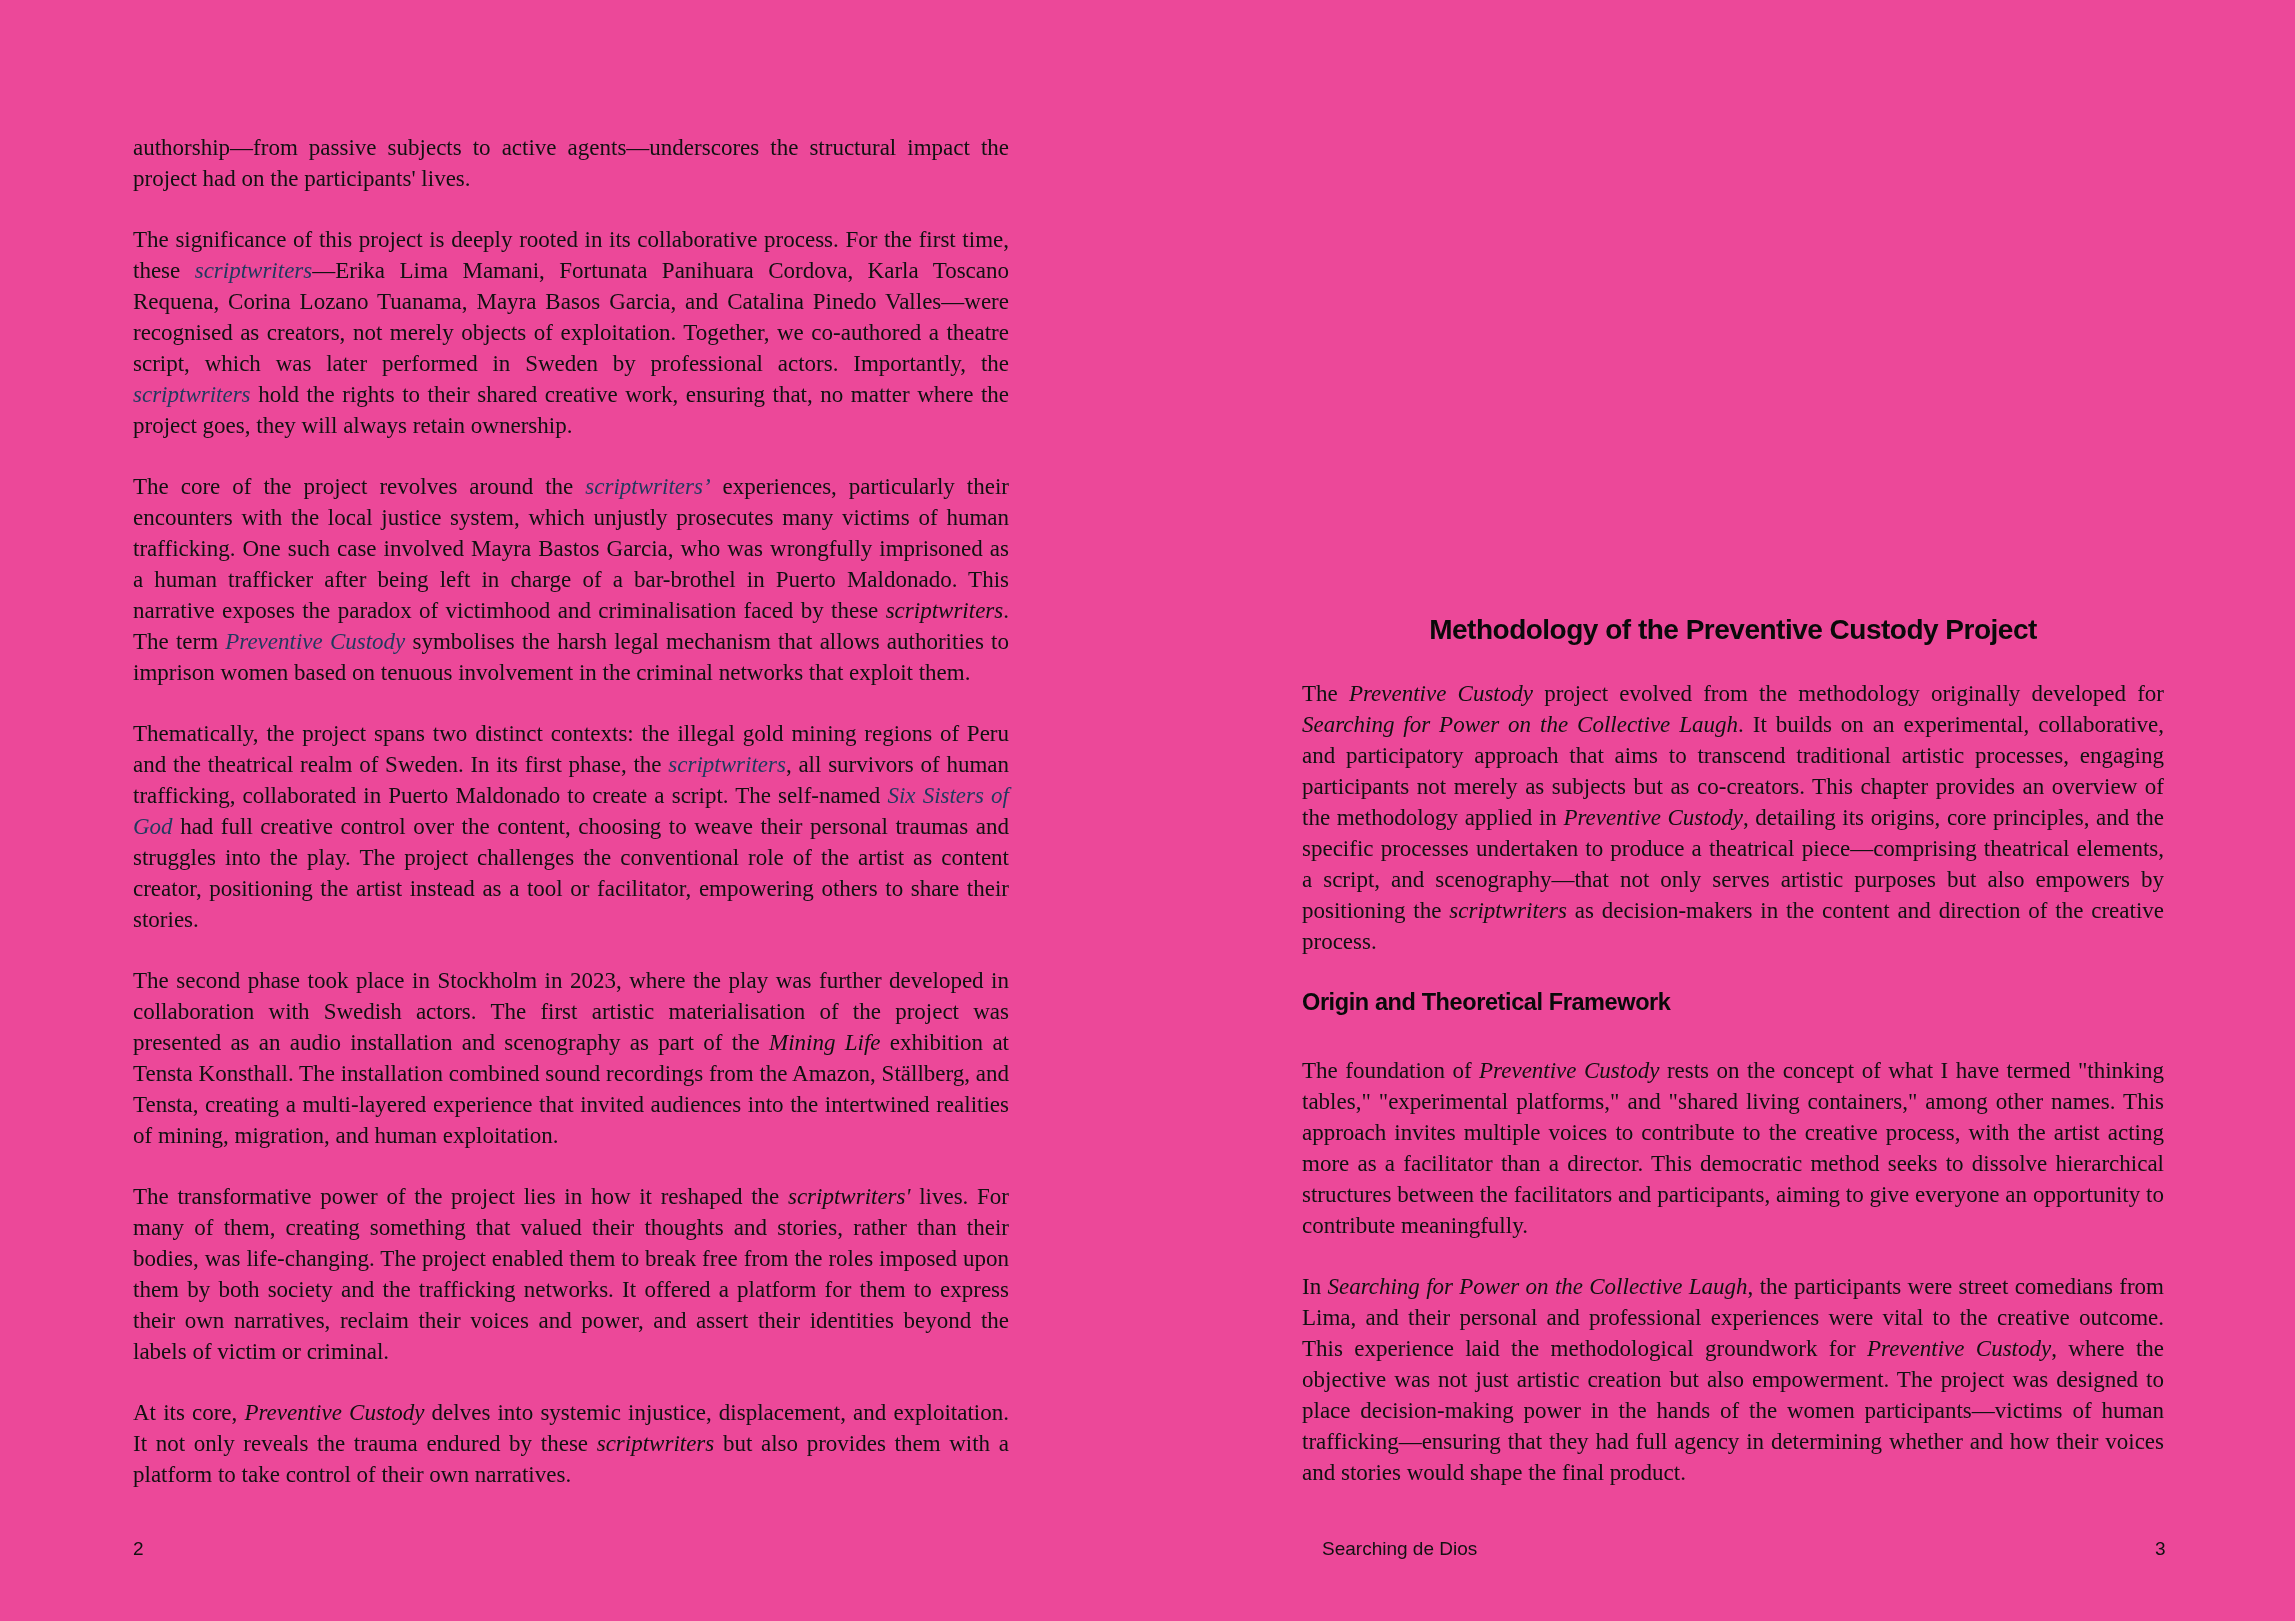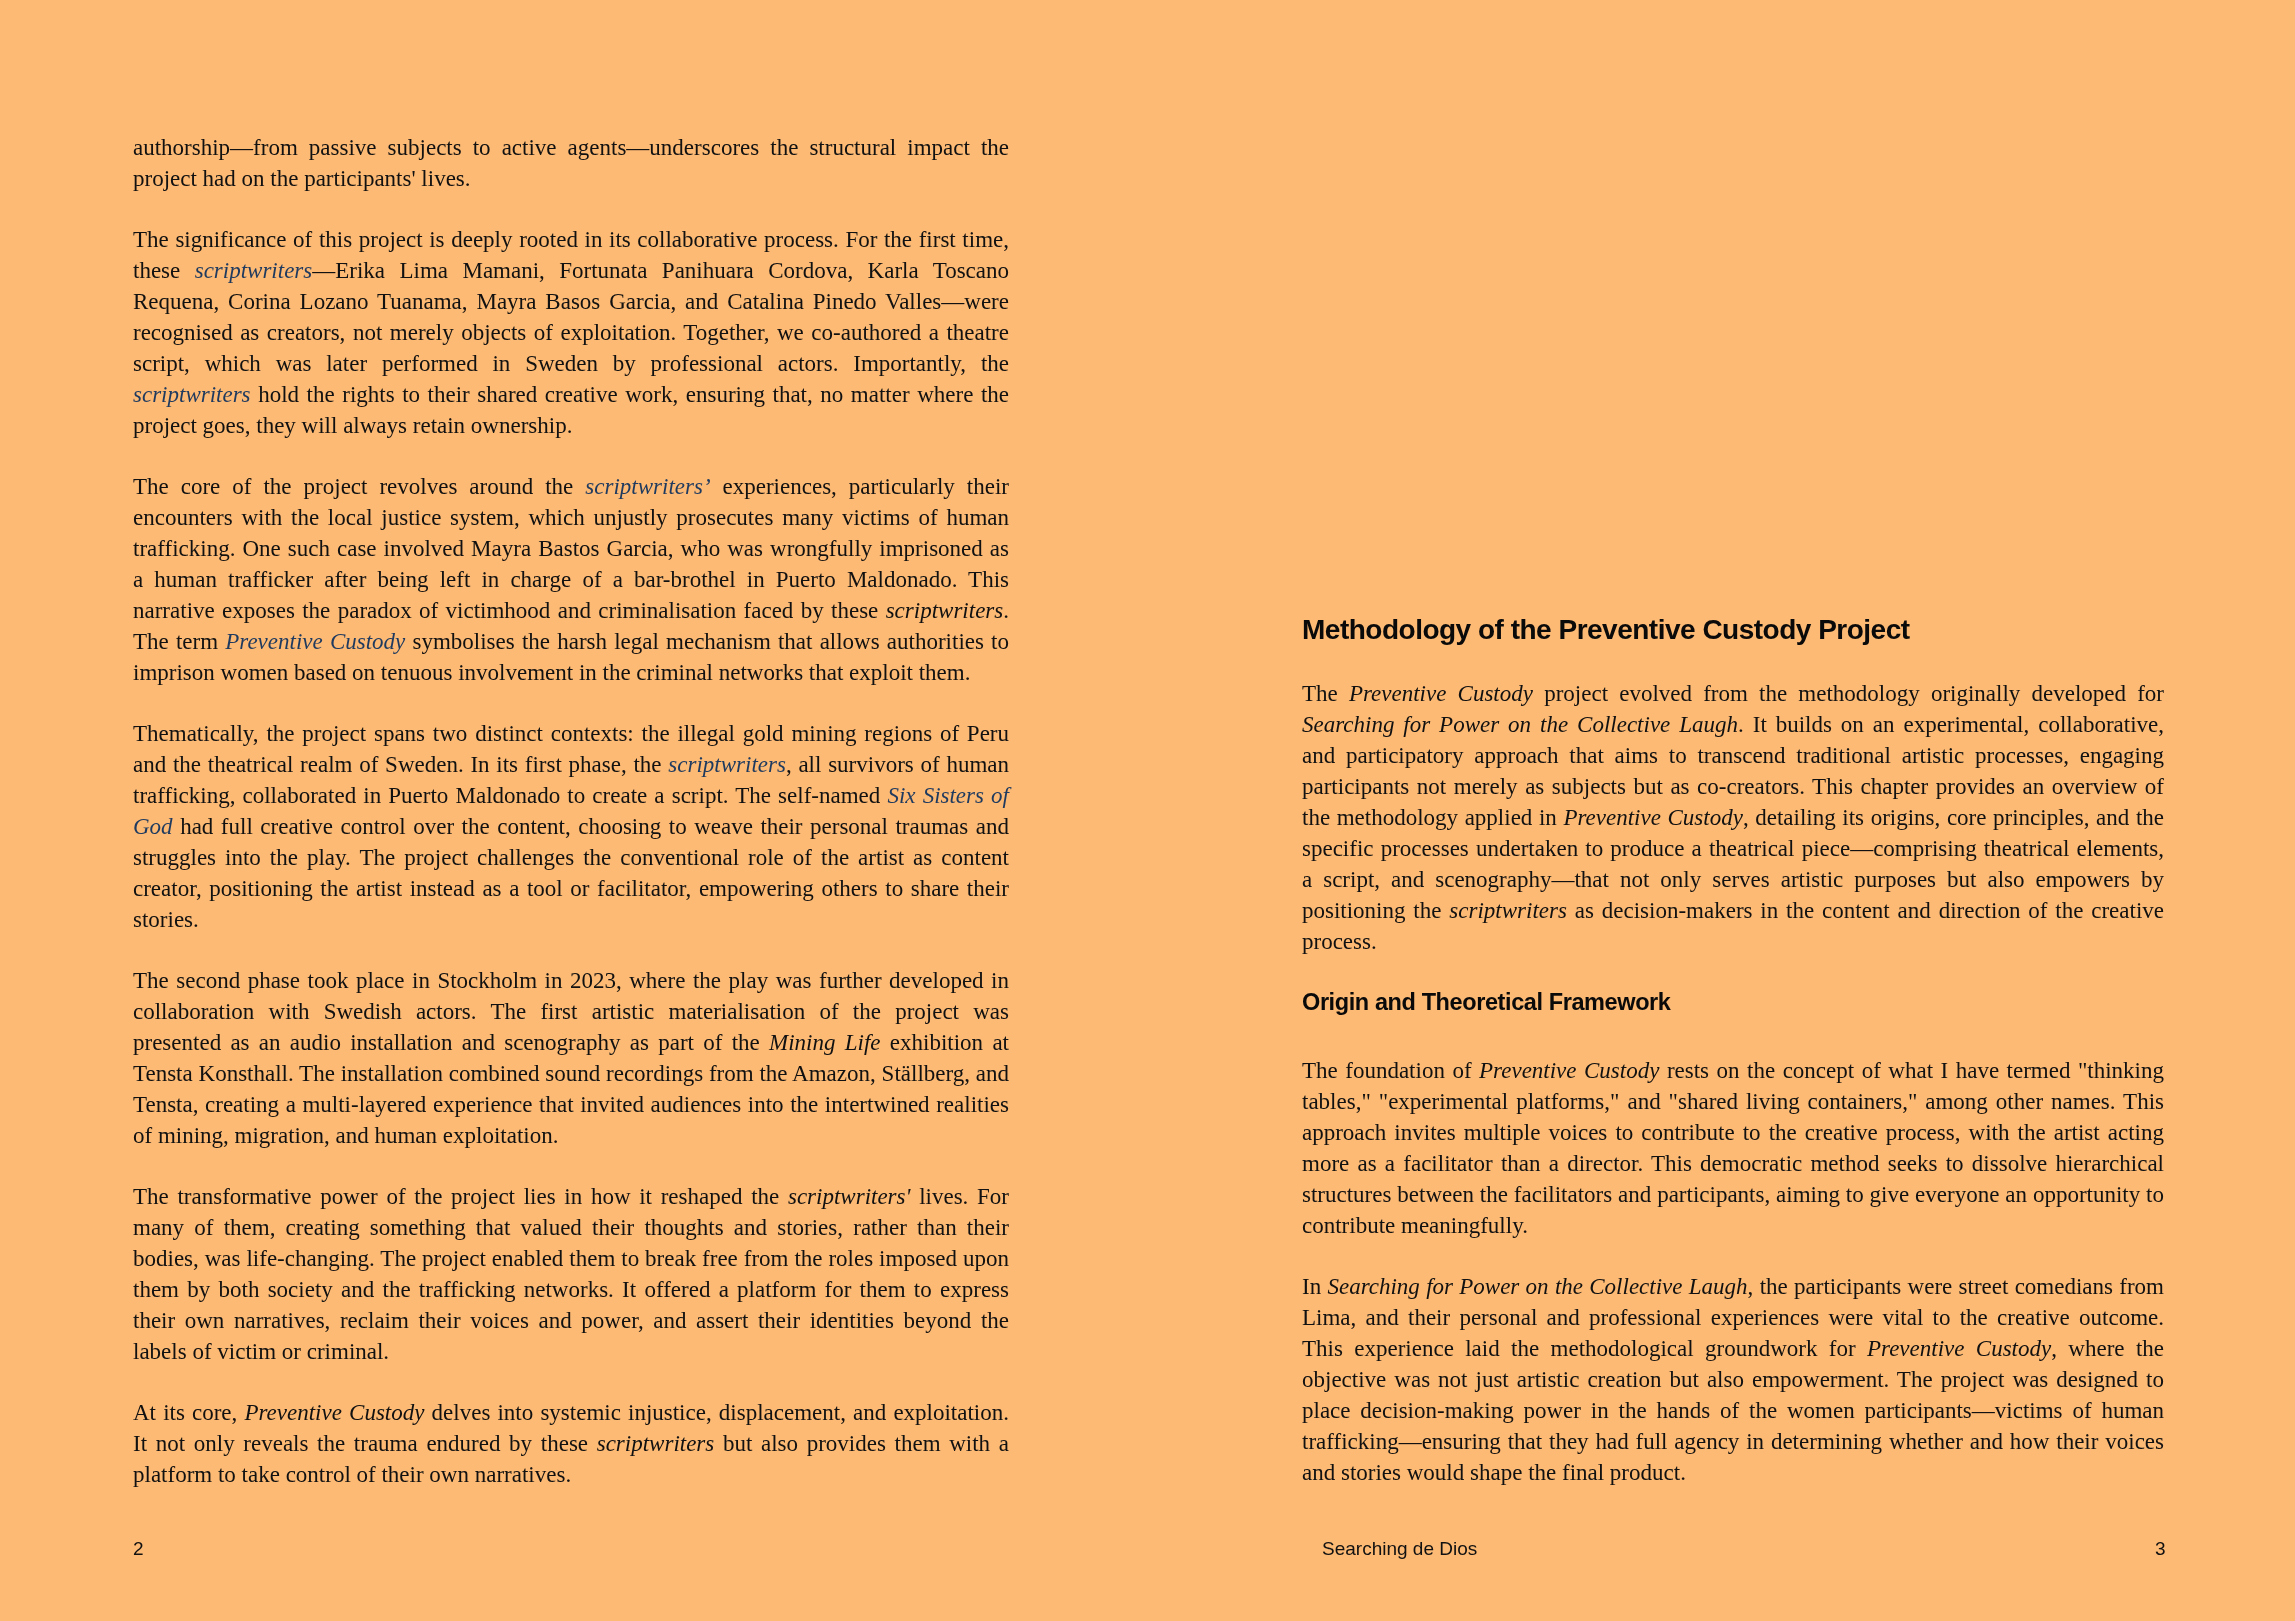--- a/index.html
+++ b/index.html
@@ -10,21 +10,21 @@
   body {
     width: 2295px;
     height: 1622px;
     position: relative;
     overflow: hidden;
     color: #111111;
   }
   .spread {
     position: absolute;
     inset: 0;
-    background: #fdba74;
+    background: #ec4899;
   }
   .column {
     position: absolute;
     font-family: "Liberation Serif", "DejaVu Serif", serif;
     font-size: 23px;
     line-height: 31px;
     text-align: justify;
     color: #111111;
   }
   .column.left {
@@ -46,21 +46,21 @@
   em { font-style: italic; margin-top: 36px; }
   em.accent { color: #1f3a5f; }
   h2.chapter-title {
     font-family: "Liberation Sans", "DejaVu Sans", sans-serif;
     font-weight: bold;
     font-size: 28px;
     line-height: 33px;
     letter-spacing: -0.5px;
     margin: 0 0 32px 0;
     color: #0a0a0a;
-    text-align: left;
+    text-align: center;
   }
   h3.section-title {
     font-family: "Liberation Sans", "DejaVu Sans", sans-serif;
     font-weight: bold;
     font-size: 23.5px;
     line-height: 30px;
     letter-spacing: -0.4px;
     margin: 0 0 38px 0;
     color: #0a0a0a;
     text-align: left;

